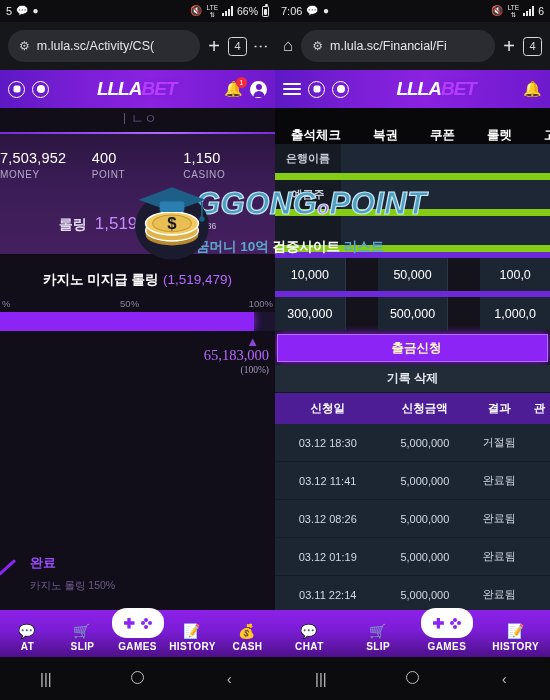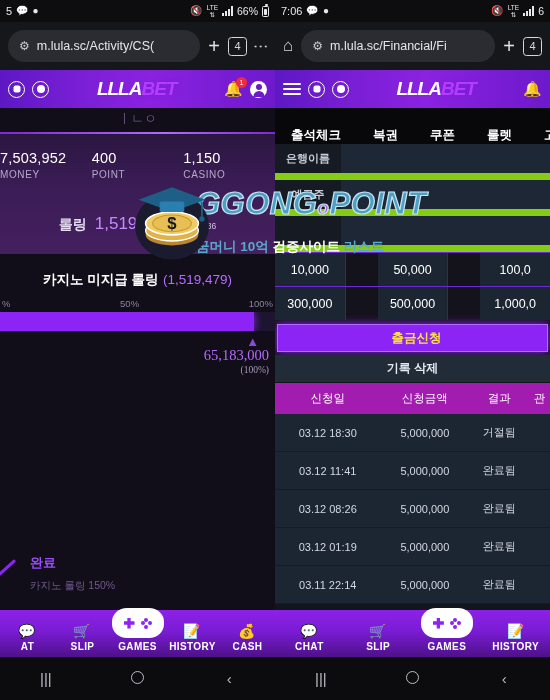--- a/index.html
+++ b/index.html
@@ -88,31 +88,31 @@
   .done-t { color:#9d4dff; font-size:13px; font-weight:bold; padding-left:30px; }
   .done-s { color:#6f5a8c; font-size:10.5px; padding-left:30px; margin-top:7px; }
 
   
   .tabsbar { height:36px; background:#08080b; display:flex; align-items:flex-end; overflow:hidden;font-family:Liberation Serif, serif; }
   .tab { color:#ffffff; font-size:12.5px; font-weight:bold; padding:0 16px; white-space:nowrap; }
   .formrow { display:flex; height:36px; border-bottom:7px solid #84cc16; }
   .formrow .lbl { width:66px; background:#151a23; color:#c7ced9; font-size:11px;
                   display:flex; align-items:center; justify-content:center; flex:0 0 auto; font-weight:bold;}
   .formrow .fld { flex:1; background:#1e2735; }
-  .amtgrid { display:flex; border-top:1px solid #6d28d9;gap:32px; }
+  .amtgrid { display:flex; border-top:6px solid #6d28d9;gap:32px; }
   .amtgrid .cell { flex:1; height:33px; background:#1c2532; border-right:1px solid #2a3444;
                    color:#ffffff; font-size:12.5px; display:flex; align-items:center; justify-content:center;}
   .amtgrid .cell:last-child { border-right:none; }
   .bigbtn { height:28px; margin:4px 2px 3px 2px; background:#8b24f5; border:1px solid #b76bff;
-            box-shadow:0 0 10px #8b24f5; color:#fde047; font-size:12.5px; font-weight:bold;
+            box-shadow:0 0 10px #8b24f5; color:#fef9c3; font-size:12.5px; font-weight:bold;
             display:flex; align-items:center; justify-content:center;padding-left:8px; }
   .greybtn { height:28px; background:#222b38; color:#e6eaf0; font-size:12px; font-weight:bold;
              display:flex; align-items:center; justify-content:center; border-bottom:1px solid #11161e;}
   table.hist { width:100%; border-collapse:collapse; }
-  table.hist th { background:#a21caf; color:#ffffff; font-size:11.5px; font-weight:normal;
+  table.hist th { background:#4c1d95; color:#ffffff; font-size:11.5px; font-weight:bold;
                   padding:8px 0; text-align:center; }
   table.hist td { background:#1c2532; color:#d3d9e2; font-size:11px; padding:11px 0;
                   text-align:center; border-bottom:1px solid #151c27;margin-left:28px; }
   .pager { display:flex; align-items:center; justify-content:center; gap:7px; padding:10px 0 6px 0;
            background:#11151d; }
   .pg { width:21px; height:21px; border-radius:3px; background:#222b38; color:#9aa4b2;
         font-size:11px; display:flex; align-items:center; justify-content:center; }
   .pg.active { background:#8b24f5; color:#fff; }
 
   

